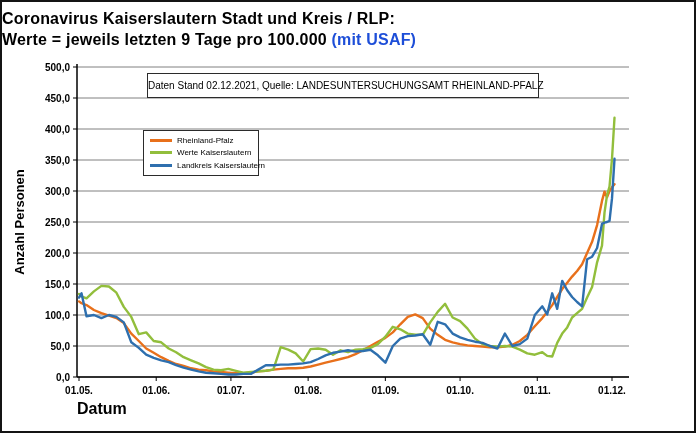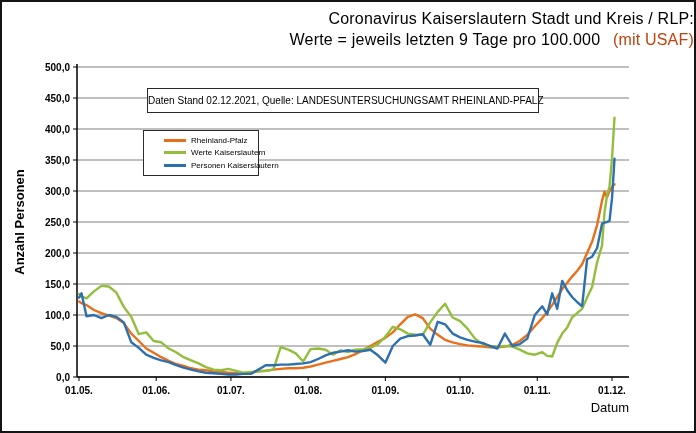--- a/index.html
+++ b/index.html
@@ -1,45 +1,45 @@
 <!DOCTYPE html>
 <html><head>
 <meta charset="utf-8">
 <style>
   html,body{margin:0;padding:0;background:#fff;}
   .frame{
     position:relative;width:696px;height:433px;box-sizing:border-box;
     background:#fff;border:2px solid #141414;overflow:hidden;
     font-family:"Liberation Sans", sans-serif;color:#000;
   }
-  .title-block{position:absolute;left:0;top:6px;width:100%;text-align:right;
-    font-weight:normal;font-size:16px;line-height:21px;letter-spacing:0.2px;}
-  .title-red{color:#c2410c;margin-left:8px;}
+  .title-block{position:absolute;left:0;top:6px;width:100%;text-align:left;
+    font-weight:bold;font-size:16px;line-height:21px;letter-spacing:0.2px;}
+  .title-red{color:#1d4ed8;}
   .plot-svg{position:absolute;left:0;top:0;width:696px;height:433px;}
   .info-box{
-    position:absolute;left:145px;top:86px;width:392px;height:25px;
+    position:absolute;left:145px;top:71px;width:392px;height:25px;
     background:#fff;border:1px solid #2b2b2b;box-sizing:border-box;
     font-size:10px;line-height:23px;text-align:center;white-space:nowrap;
   }
   .legend{
     position:absolute;left:141px;top:128px;width:116px;height:46px;
     background:#fff;border:1px solid #2b2b2b;box-sizing:border-box;
     display:flex;flex-direction:column;justify-content:space-around;
-    padding:3px 20px;
+    padding:3px 6px;
   }
   .legend-row{display:flex;align-items:center;gap:5px;}
   .legend-swatch{width:22px;height:3px;flex:0 0 22px;}
   .legend-label{font-size:8px;white-space:nowrap;}
   .ylabel{
     position:absolute;left:17px;top:220px;transform:translate(-50%,-50%) rotate(-90deg);
     font-weight:bold;font-size:13px;white-space:nowrap;
   }
   .xlabel{
-    position:absolute;left:75px;top:398px;width:552px;text-align:right;
-    font-weight:normal;font-size:13px;
+    position:absolute;left:75px;top:398px;width:552px;text-align:left;
+    font-weight:bold;font-size:16px;
   }
 </style>
 </head>
 <body>
 
 <div class="frame">
 
   <div class="title-block">
     <div>Coronavirus Kaiserslautern Stadt und Kreis / RLP:</div>
     <div><span>Werte = jeweils letzten 9 Tage pro 100.000 </span><span class="title-red">(mit USAF)</span></div>
@@ -110,20 +110,20 @@
     <div class="legend-row">
       <span class="legend-swatch" style="background: rgb(232, 112, 27);"></span>
       <span class="legend-label">Rheinland-Pfalz</span>
     </div>
     <div class="legend-row">
       <span class="legend-swatch" style="background: rgb(146, 190, 60);"></span>
       <span class="legend-label">Werte Kaiserslautern</span>
     </div>
     <div class="legend-row">
       <span class="legend-swatch" style="background: rgb(46, 111, 174);"></span>
-      <span class="legend-label">Personen Kaiserslautern</span>
+      <span class="legend-label">Landkreis Kaiserslautern</span>
     </div>
   </div>
 
   <div class="ylabel">Anzahl Personen</div>
   <div class="xlabel">Datum</div>
 
 </div>
 
 </body></html>

